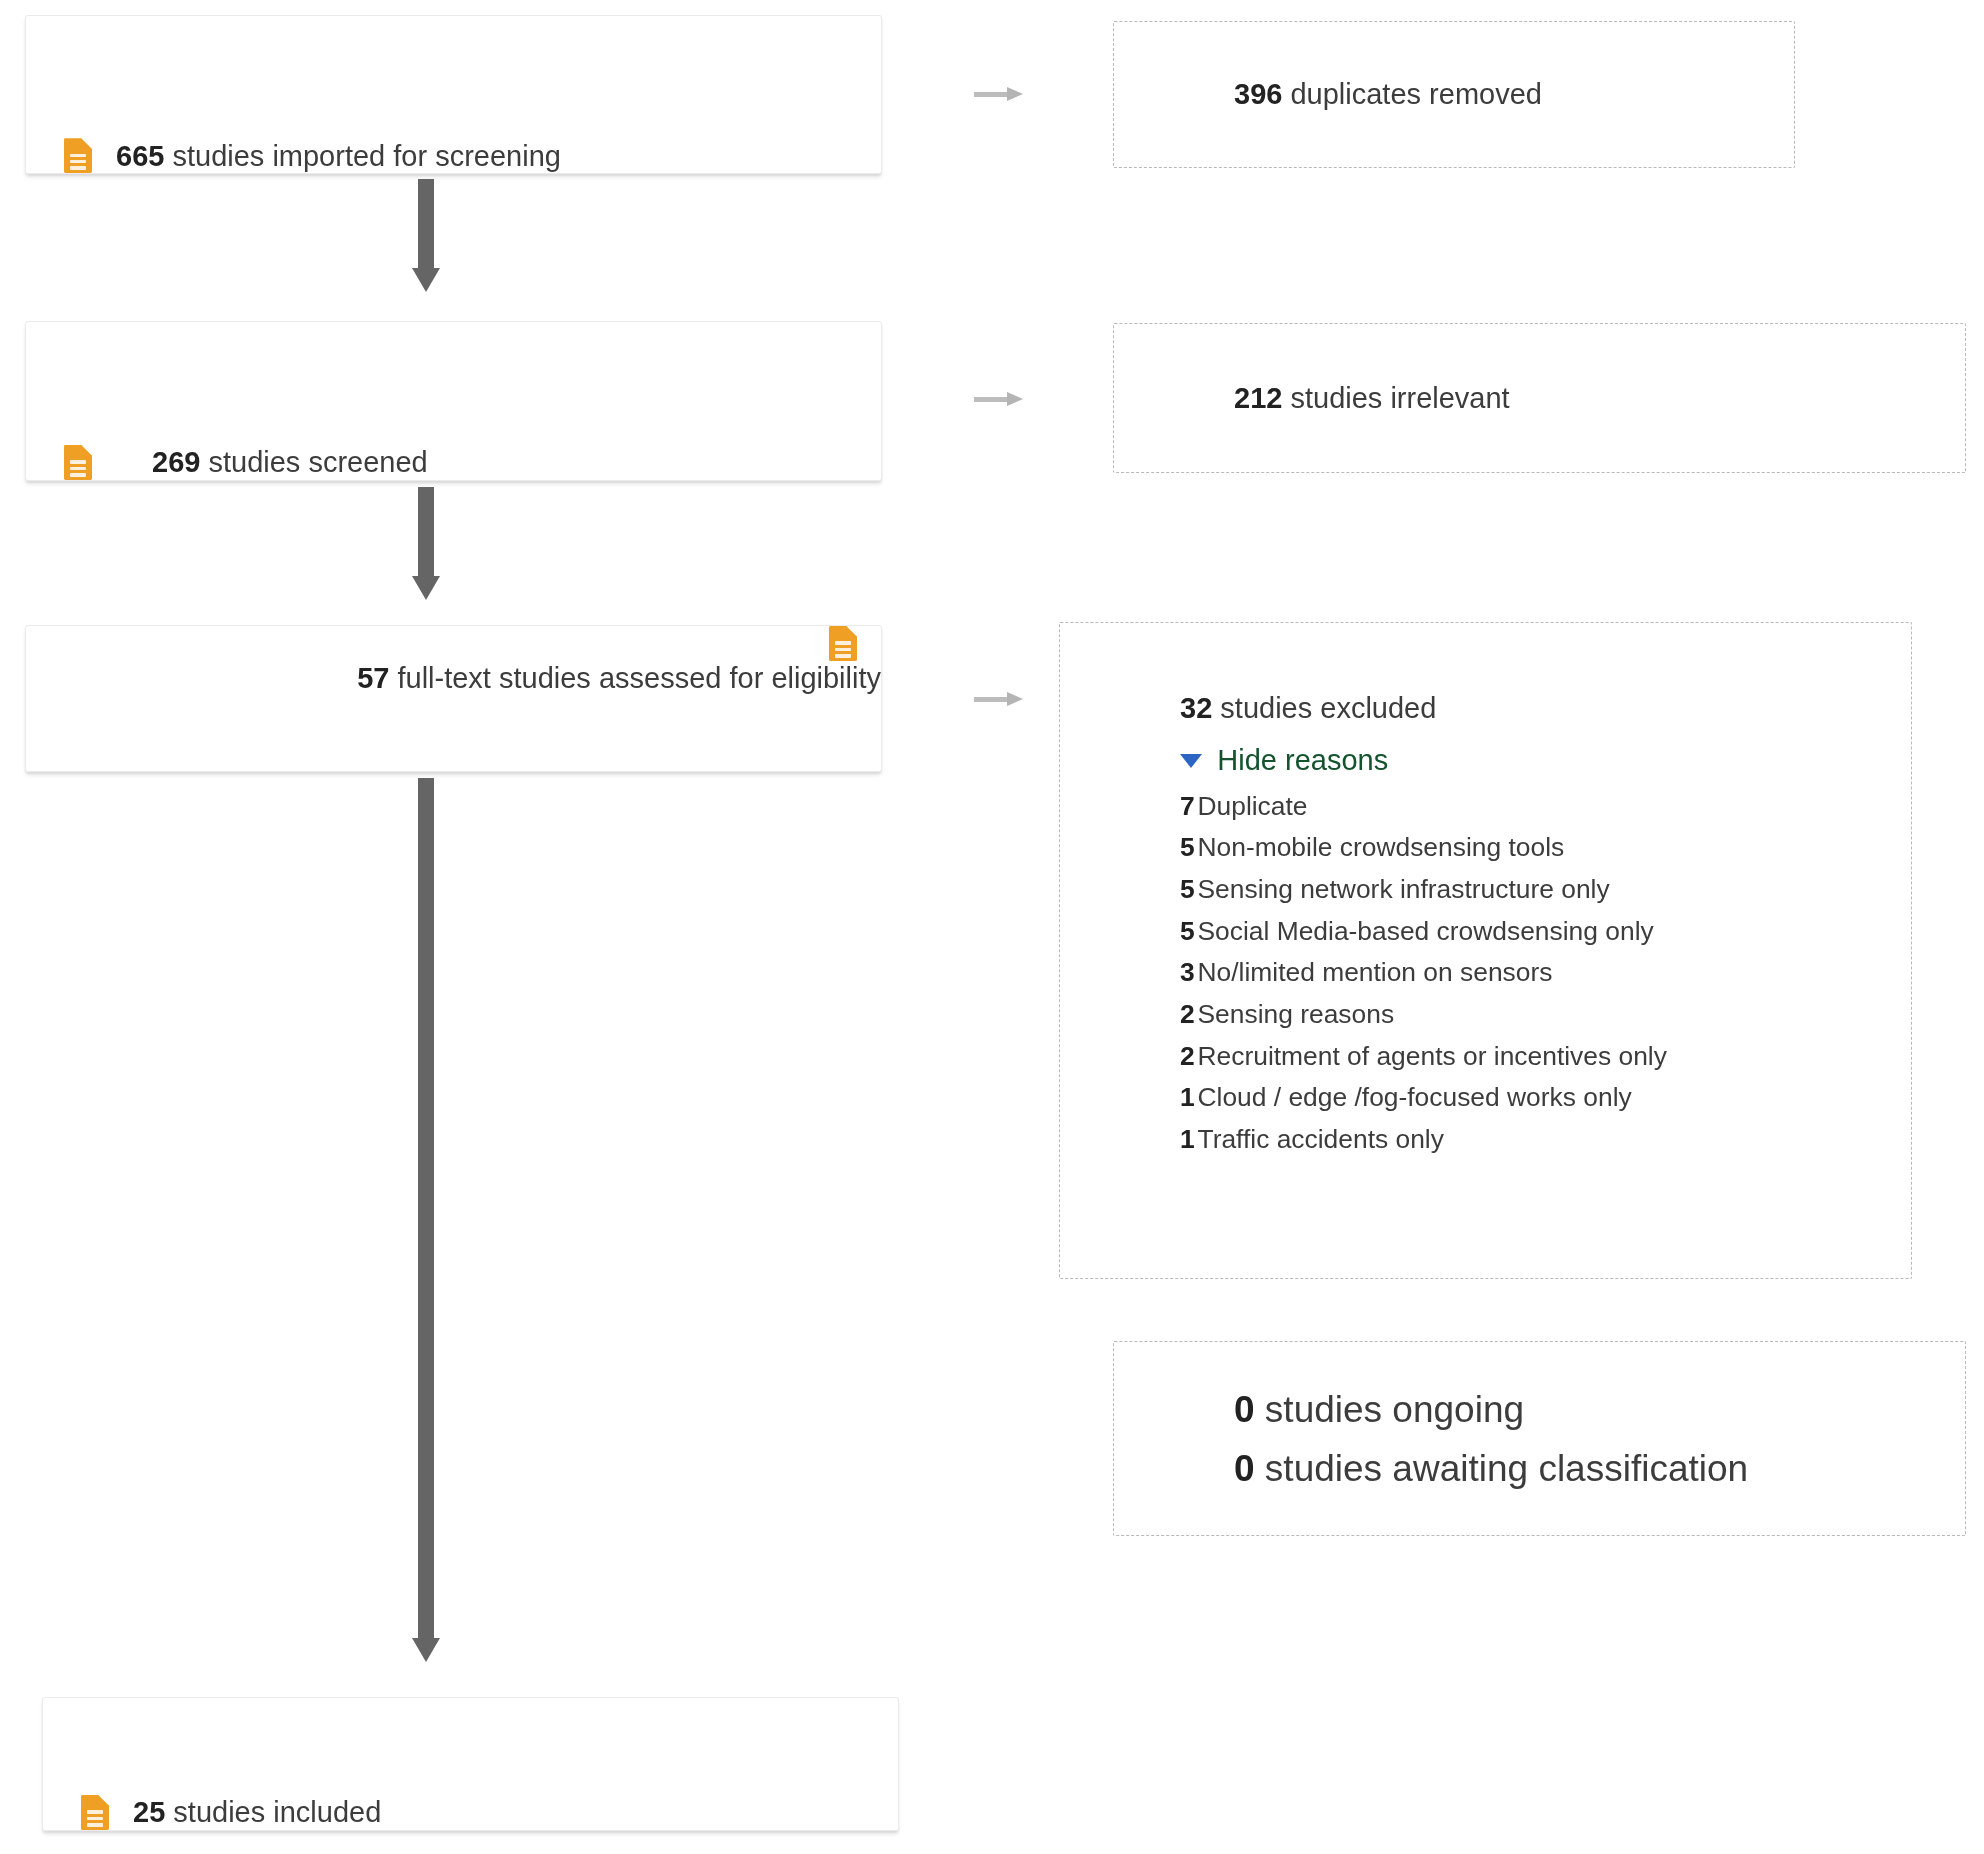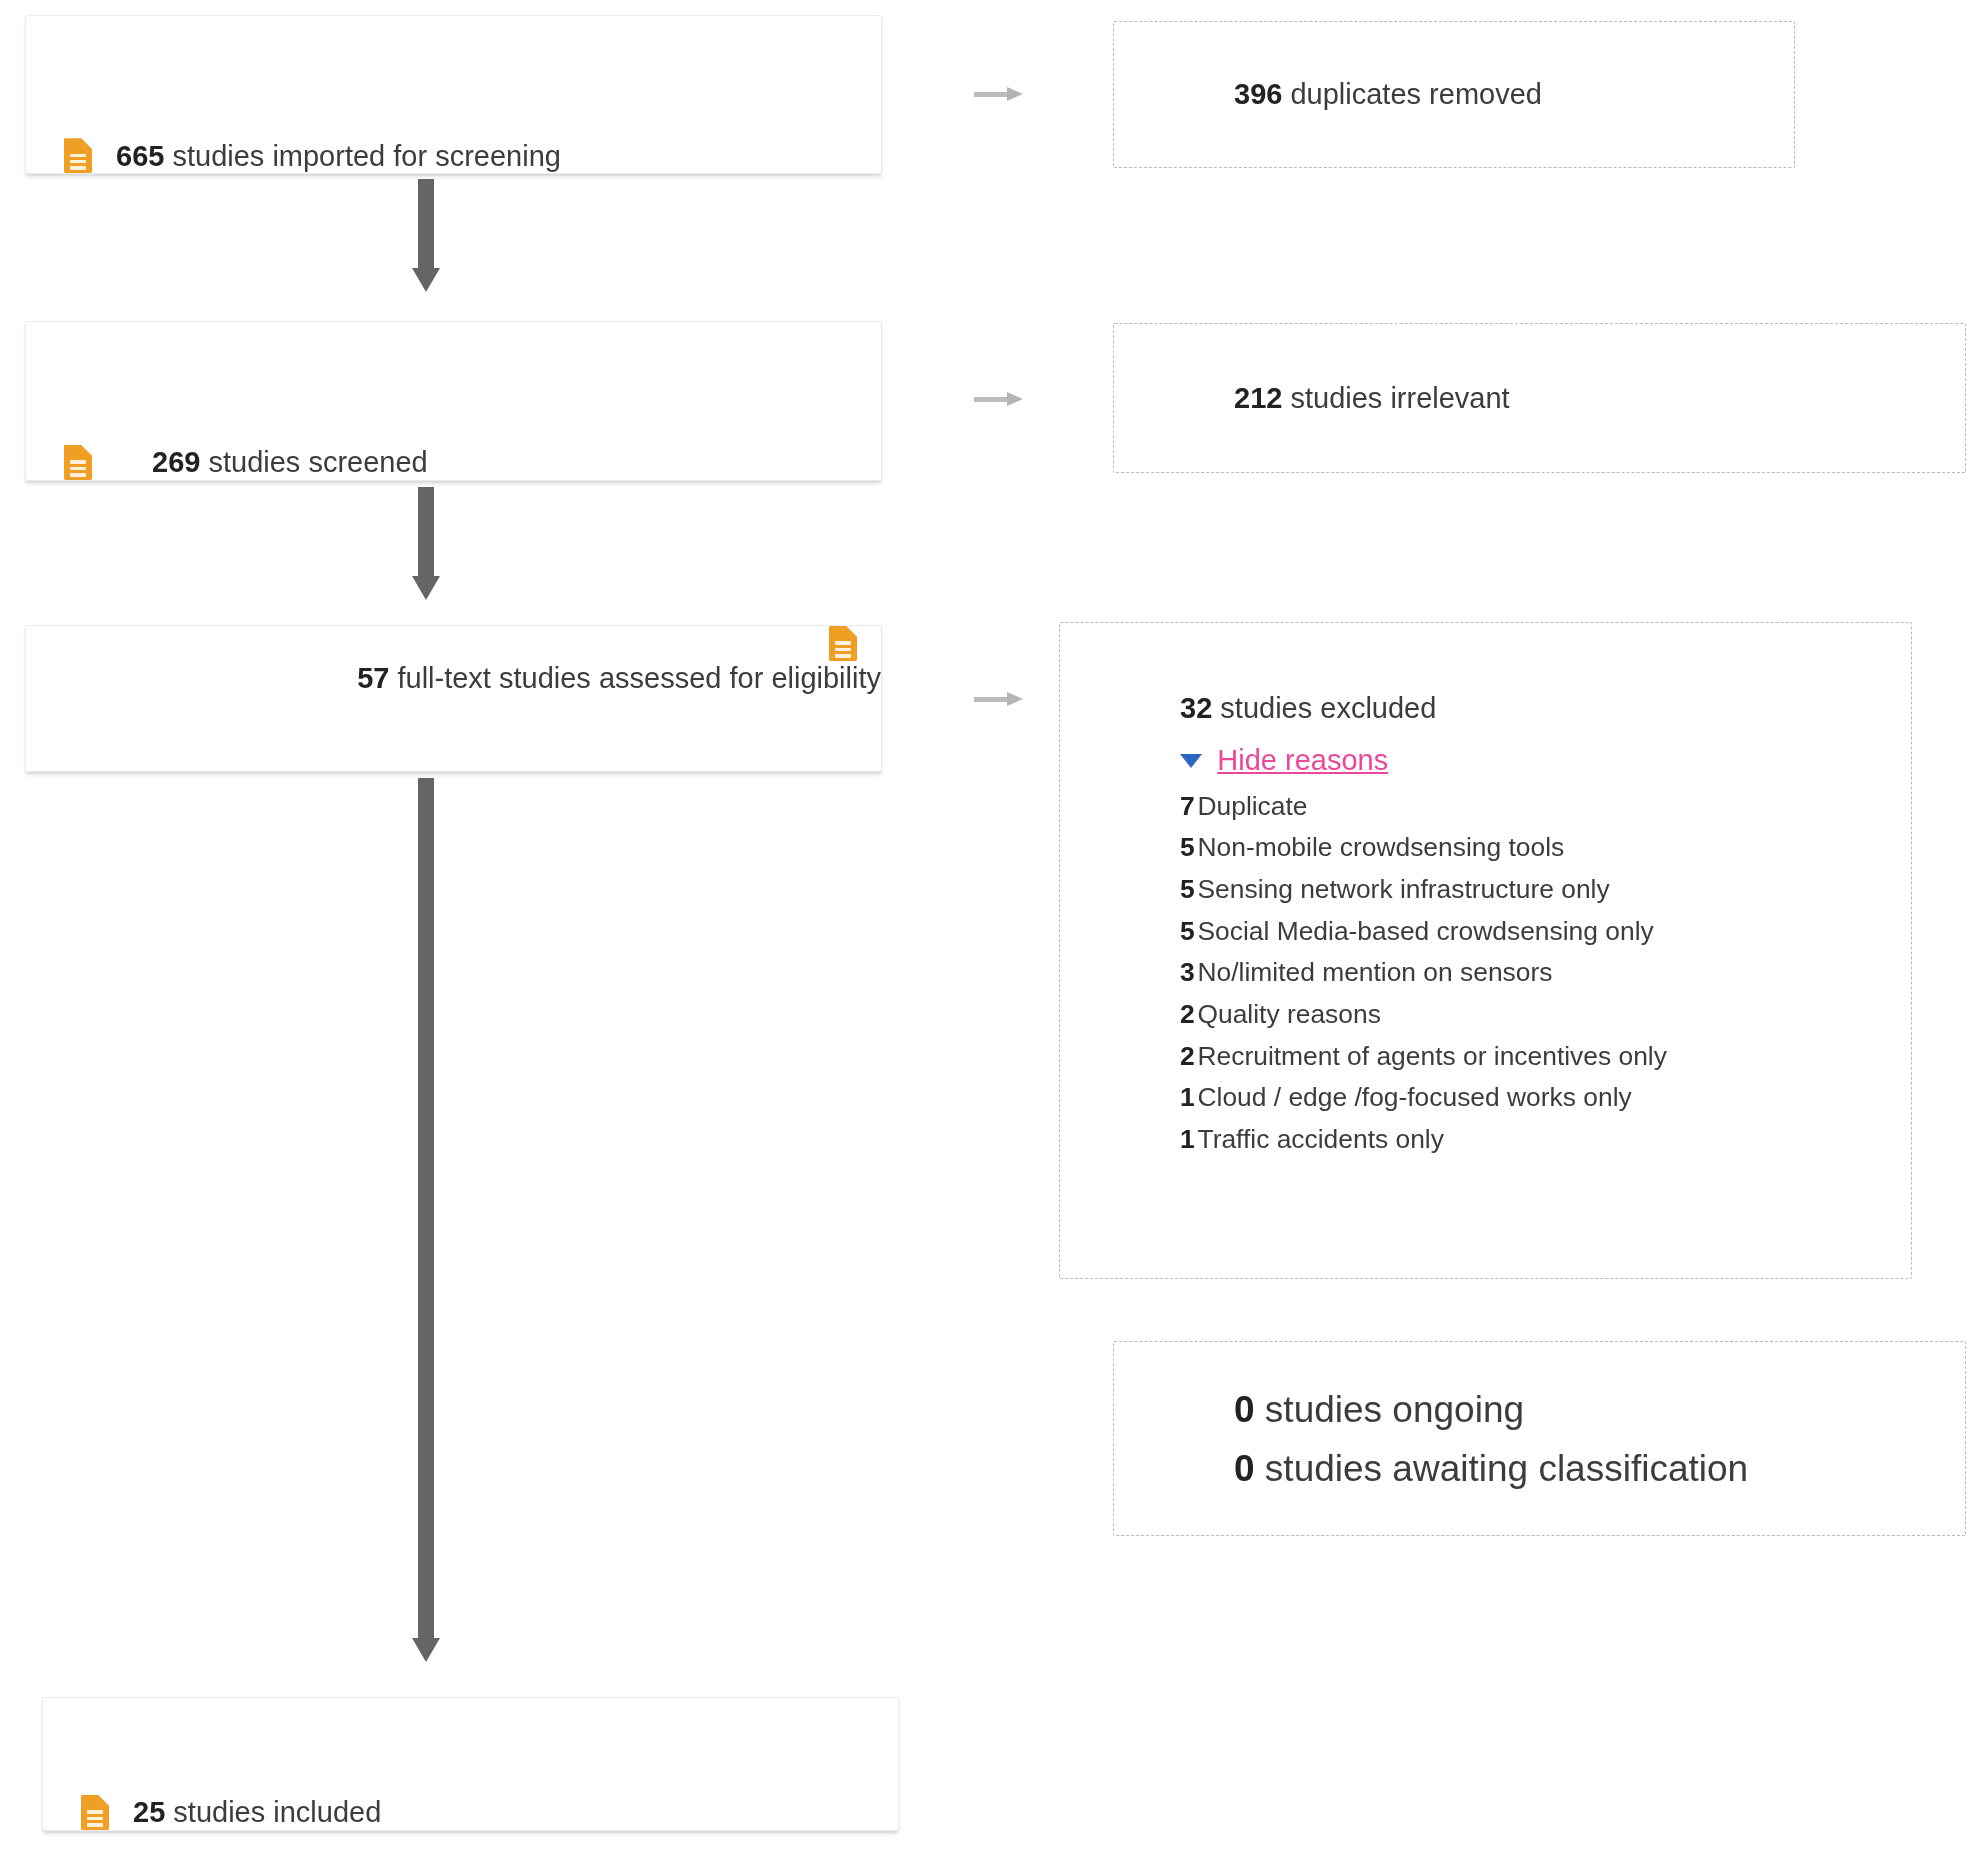--- a/index.html
+++ b/index.html
@@ -134,23 +134,22 @@
   }
   .caret-down {
     width: 0; height: 0;
     border-left: 11px solid transparent;
     border-right: 11px solid transparent;
     border-top: 14px solid #2d65c4;
     margin-right: 15.3px;
   }
   .hide-reasons-label {
     font-size: 29px;
-    color: #ec4899;
-    white-space: nowrap;
-    text-decoration: underline;
+    color: #14532d;
+    white-space: nowrap;
   }
 
   .ongoing-line {
     font-size: 37px;
     color: #3c3c3c;
     line-height: 1.0;
     white-space: nowrap;
   }
   .ongoing-line + .ongoing-line { margin-top: 22px; }
   .ongoing-line .num { font-weight: bold; color: #222222; }
@@ -274,21 +273,21 @@
       <span class="caret-down"></span>
       <span class="hide-reasons-label">Hide reasons</span>
     </div>
 
     <div>
       <div class="reason-line"><span class="num">7</span><span>Duplicate</span></div>
       <div class="reason-line"><span class="num">5</span><span>Non-mobile crowdsensing tools</span></div>
       <div class="reason-line"><span class="num">5</span><span>Sensing network infrastructure only</span></div>
       <div class="reason-line"><span class="num">5</span><span>Social Media-based crowdsensing only</span></div>
       <div class="reason-line"><span class="num">3</span><span>No/limited mention on sensors</span></div>
-      <div class="reason-line"><span class="num">2</span><span>Quality reasons</span></div>
+      <div class="reason-line"><span class="num">2</span><span>Sensing reasons</span></div>
       <div class="reason-line"><span class="num">2</span><span>Recruitment of agents or incentives only</span></div>
       <div class="reason-line"><span class="num">1</span><span>Cloud / edge /fog-focused works only</span></div>
       <div class="reason-line"><span class="num">1</span><span>Traffic accidents only</span></div>
     </div>
   </div>
 
   <div class="dashbox" style="left:1113px; top:1341px; width:853px; height:195px;">
     <div class="ongoing-line"><span class="num">0</span><span> studies ongoing</span></div>
     <div class="ongoing-line"><span class="num">0</span><span> studies awaiting classification</span></div>
   </div>

